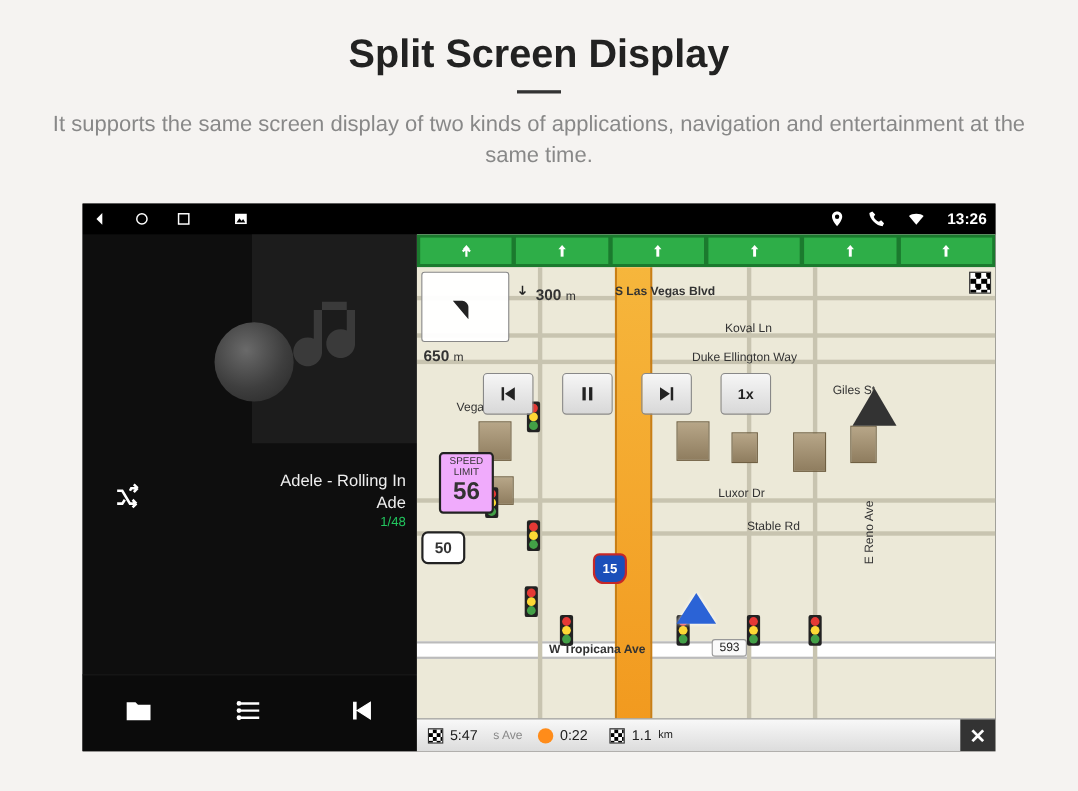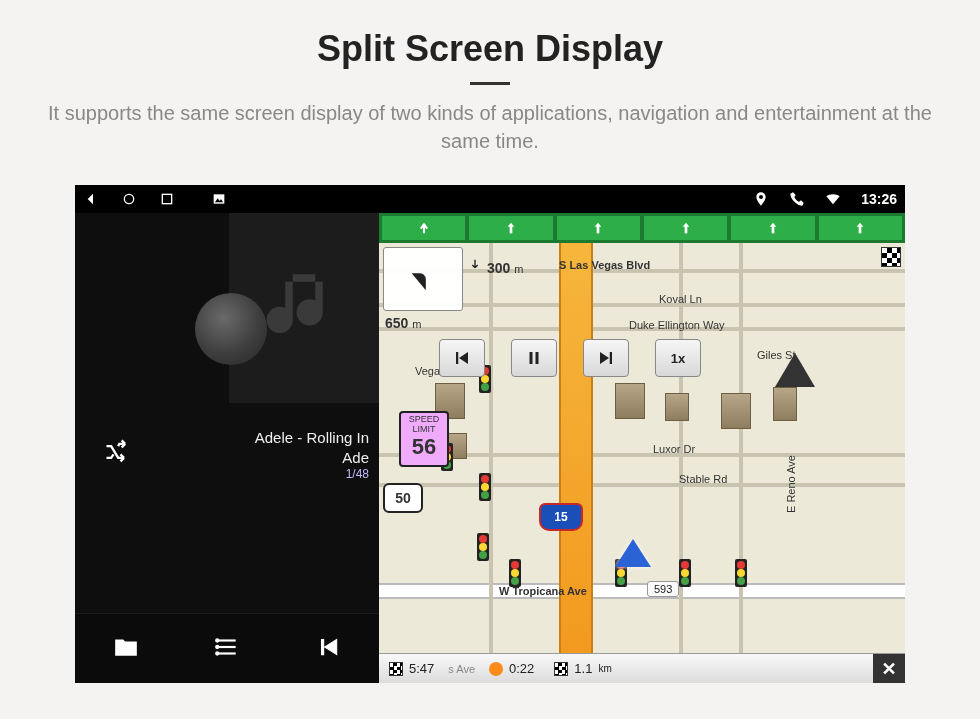--- a/index.html
+++ b/index.html
@@ -90,21 +90,21 @@
 }
 .music-meta {
   position: absolute;
   right: 10px;
   top: 215px;
   text-align: right;
   font-size: 15px;
   line-height: 1.3;
   color: #eee;
 }
-.music-meta .small { font-size: 12px; color: #c4b5fd; }
+.music-meta .small { font-size: 12px; color: #22c55e; }
 .shuffle-row {
   position: absolute;
   left: 28px;
   top: 225px;
 }
 .shuffle-row svg { width: 28px; height: 28px; stroke: #fff; fill: none; stroke-width: 2; }
 .progress-row {
   position: absolute;
   left: 22px;
   right: 12px;
@@ -284,21 +284,21 @@
   background: #fff;
   border: 2px solid #222;
   border-radius: 6px;
   font-weight: 700;
   font-size: 14px;
   display: flex; align-items: center; justify-content: center;
 }
 .i15 {
   position: absolute;
   left: 160px; top: 260px;
-  width: 44px; height: 28px;
+  width: 31px; height: 28px;
   background: #1a4fba;
   border: 2px solid #c62828;
   border-radius: 6px 6px 10px 10px;
   color: #fff;
   font-weight: 700;
   font-size: 12px;
   display: flex; align-items: center; justify-content: center;
 }
 .cursor {
   position: absolute;

